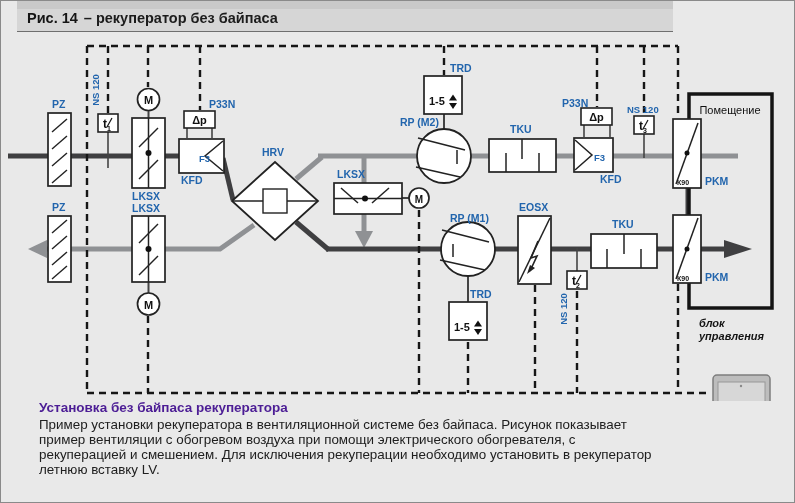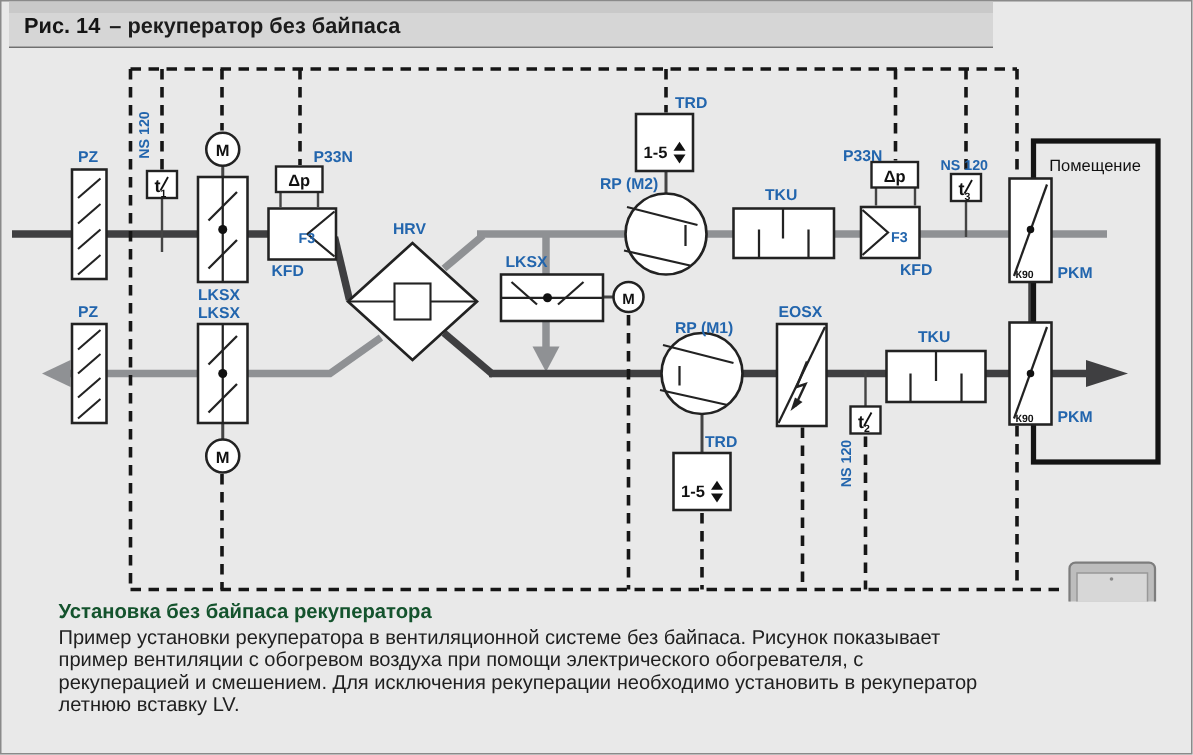--- a/index.html
+++ b/index.html
@@ -1,32 +1,32 @@
 <!DOCTYPE html>
 <html><head>
 <meta charset="utf-8">
 <style>
   html,body{margin:0;padding:0;}
   body{font-family:"Liberation Sans", sans-serif; background:#f4f4f4;}
   #page{position:relative; width:795px; height:503px; background:#e9e9e9;
         border:1px solid #8a8a8a; box-sizing:border-box; overflow:hidden;}
-  #hdr{position:absolute; left:5px; top:0; width:656px; height:31px;
+  #hdr{position:absolute; left:16px; top:0; width:656px; height:31px;
        background:linear-gradient(#c9c9c9 0 8px, #d6d6d6 8px 100%);
        border-bottom:1px solid #6f6f6f; box-sizing:border-box;
        display:flex; align-items:flex-end; padding:0 0 5px 10px;}
   #hdr .fig{font-weight:bold; font-size:14.5px; color:#151515; margin-right:6px;}
   #hdr .ttl{font-size:14.5px; color:#1c1c1c;font-weight:bold;}
   #diag{position:absolute; left:0; top:0; width:795px; height:400px;}
   .lblblue{fill:#2265ad; font-weight:bold; font-size:10.5px; font-family:"Liberation Sans",sans-serif;}
   .lblsmall{fill:#2265ad; font-weight:bold; font-size:9.5px; font-family:"Liberation Sans",sans-serif;}
   .dark{fill:#111; font-family:"Liberation Sans",sans-serif;}
   #cu-label{position:absolute; left:698px; top:316px; width:72px;
        font-style:italic; font-size:11px; line-height:13px; color:#141414; font-weight:bold;}
   #footer{position:absolute; left:38px; top:399px; width:625px;}
-  #footer h3{margin:0 0 2px 0; font-size:13.5px; color:#14532d;}
+  #footer h3{margin:0 0 2px 0; font-size:13.5px; color:#4c1d95;}
   #footer p{margin:0; font-size:13.4px; line-height:15px; color:#202020;}
 </style>
 </head>
 <body>
 
 <div id="page">
 
   <svg id="diag" viewBox="0 0 795 400" xmlns="http://www.w3.org/2000/svg">
 
     <g stroke="#8f9194" stroke-width="5" fill="none">
@@ -282,19 +282,20 @@
     <text x="704" y="280" class="lblblue">PKM</text>
     <text x="676" y="184" class="dark" font-weight="bold" font-size="7">К90</text>
     <text x="676" y="280" class="dark" font-weight="bold" font-size="7">К90</text>
   </svg>
 
   <div id="hdr">
     <span class="fig">Рис. 14</span>
     <span class="ttl">– рекуператор без байпаса</span>
   </div>
 
+  <div id="cu-label">блок управления</div>
 
   <div id="footer">
     <h3>Установка без байпаса рекуператора</h3>
     <p>Пример установки рекуператора в вентиляционной системе без байпаса. Рисунок показывает пример вентиляции с обогревом воздуха при помощи электрического обогревателя, с рекуперацией и смешением. Для исключения рекуперации необходимо установить в рекуператор летнюю вставку LV.</p>
   </div>
 
 </div>
 
 </body></html>

